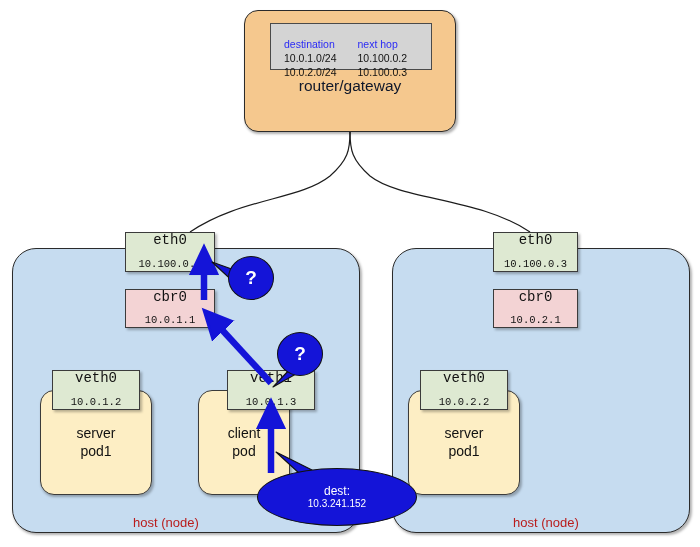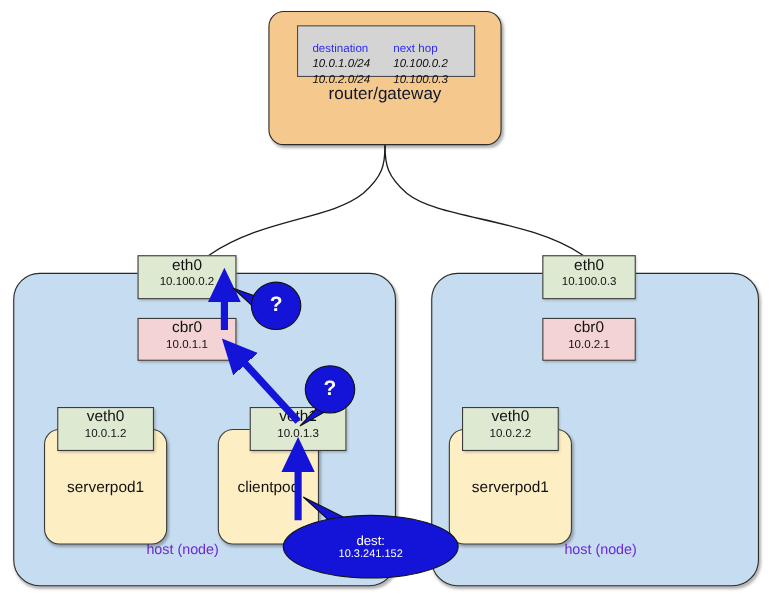--- a/index.html
+++ b/index.html
@@ -59,21 +59,21 @@
   }
   .rt-row {
     display: flex;
     font-size: 10.5px;
     line-height: 1.32;
     padding-left: 13px;
   }
   .rt-col1 { width: 76px; text-align: left; }
   .rt-col2 { width: 76px; text-align: left; }
   .rt-head { color: #2b2bf5; }
-  .rt-cell { color: #111111; font-style: italic; }
+  .rt-cell { color: #111111; }
   .router-name {
     position: absolute;
     left: 0;
     right: 0;
     top: 66px;
     font-size: 15.5px;
     color: #0f172a;
   }
   .router-ip {
     position: absolute;
@@ -90,55 +90,56 @@
     box-sizing: border-box;
     background: #c6dcf0;
     border: 1.5px solid #2b2b2b;
     border-radius: 24px;
     box-shadow: 1.5px 2px 2.5px rgba(0,0,0,0.30);
   }
   .host-left { left: 12px; top: 248px; width: 348px; height: 285px; }
   .host-right { left: 392px; top: 248px; width: 298px; height: 285px; }
   .host-label {
     position: absolute;
-    bottom: 25px;
+    bottom: 2px;
     left: 0;
     right: 0;
     text-align: center;
     font-size: 13px;
-    color: #6d28d9;
+    color: #b91c1c;
   }
   .host-left .host-label { left: 20px; right: 60px; }
   .host-right .host-label { left: 20px; right: 10px; }
 
   
   .iface {
     position: absolute;
     box-sizing: border-box;
     border: 1.2px solid #3b3b3b;
     display: flex;
     flex-direction: column;
     align-items: center;
-    justify-content: flex-start;
+    justify-content: space-between;
     box-shadow: 1.5px 2px 2.5px rgba(0,0,0,0.28);
+    font-family: Liberation Mono, monospace;
   }
   .iface .nm { font-size: 14px; color: #111; line-height: 1.05; }
   .iface .ip { font-size: 10.5px; color: #111; line-height: 1.25; margin-top: 2px; }
   .green { background: #dee9d2; }
   .pink  { background: #f3d3d4; }
 
   
   .pod {
     position: absolute;
     box-sizing: border-box;
     background: #fdeec4;
     border: 1.4px solid #3b3b3b;
     border-radius: 14px;
     display: flex;
-    flex-direction: row;
+    flex-direction: column;
     align-items: center;
     justify-content: center;
     box-shadow: 1.5px 2px 2.5px rgba(0,0,0,0.28);
   }
   .pod .l1, .pod .l2 { font-size: 14px; color: #111; line-height: 1.25; }
 
   
   .qbubble {
     position: absolute;
     border-radius: 50%;

